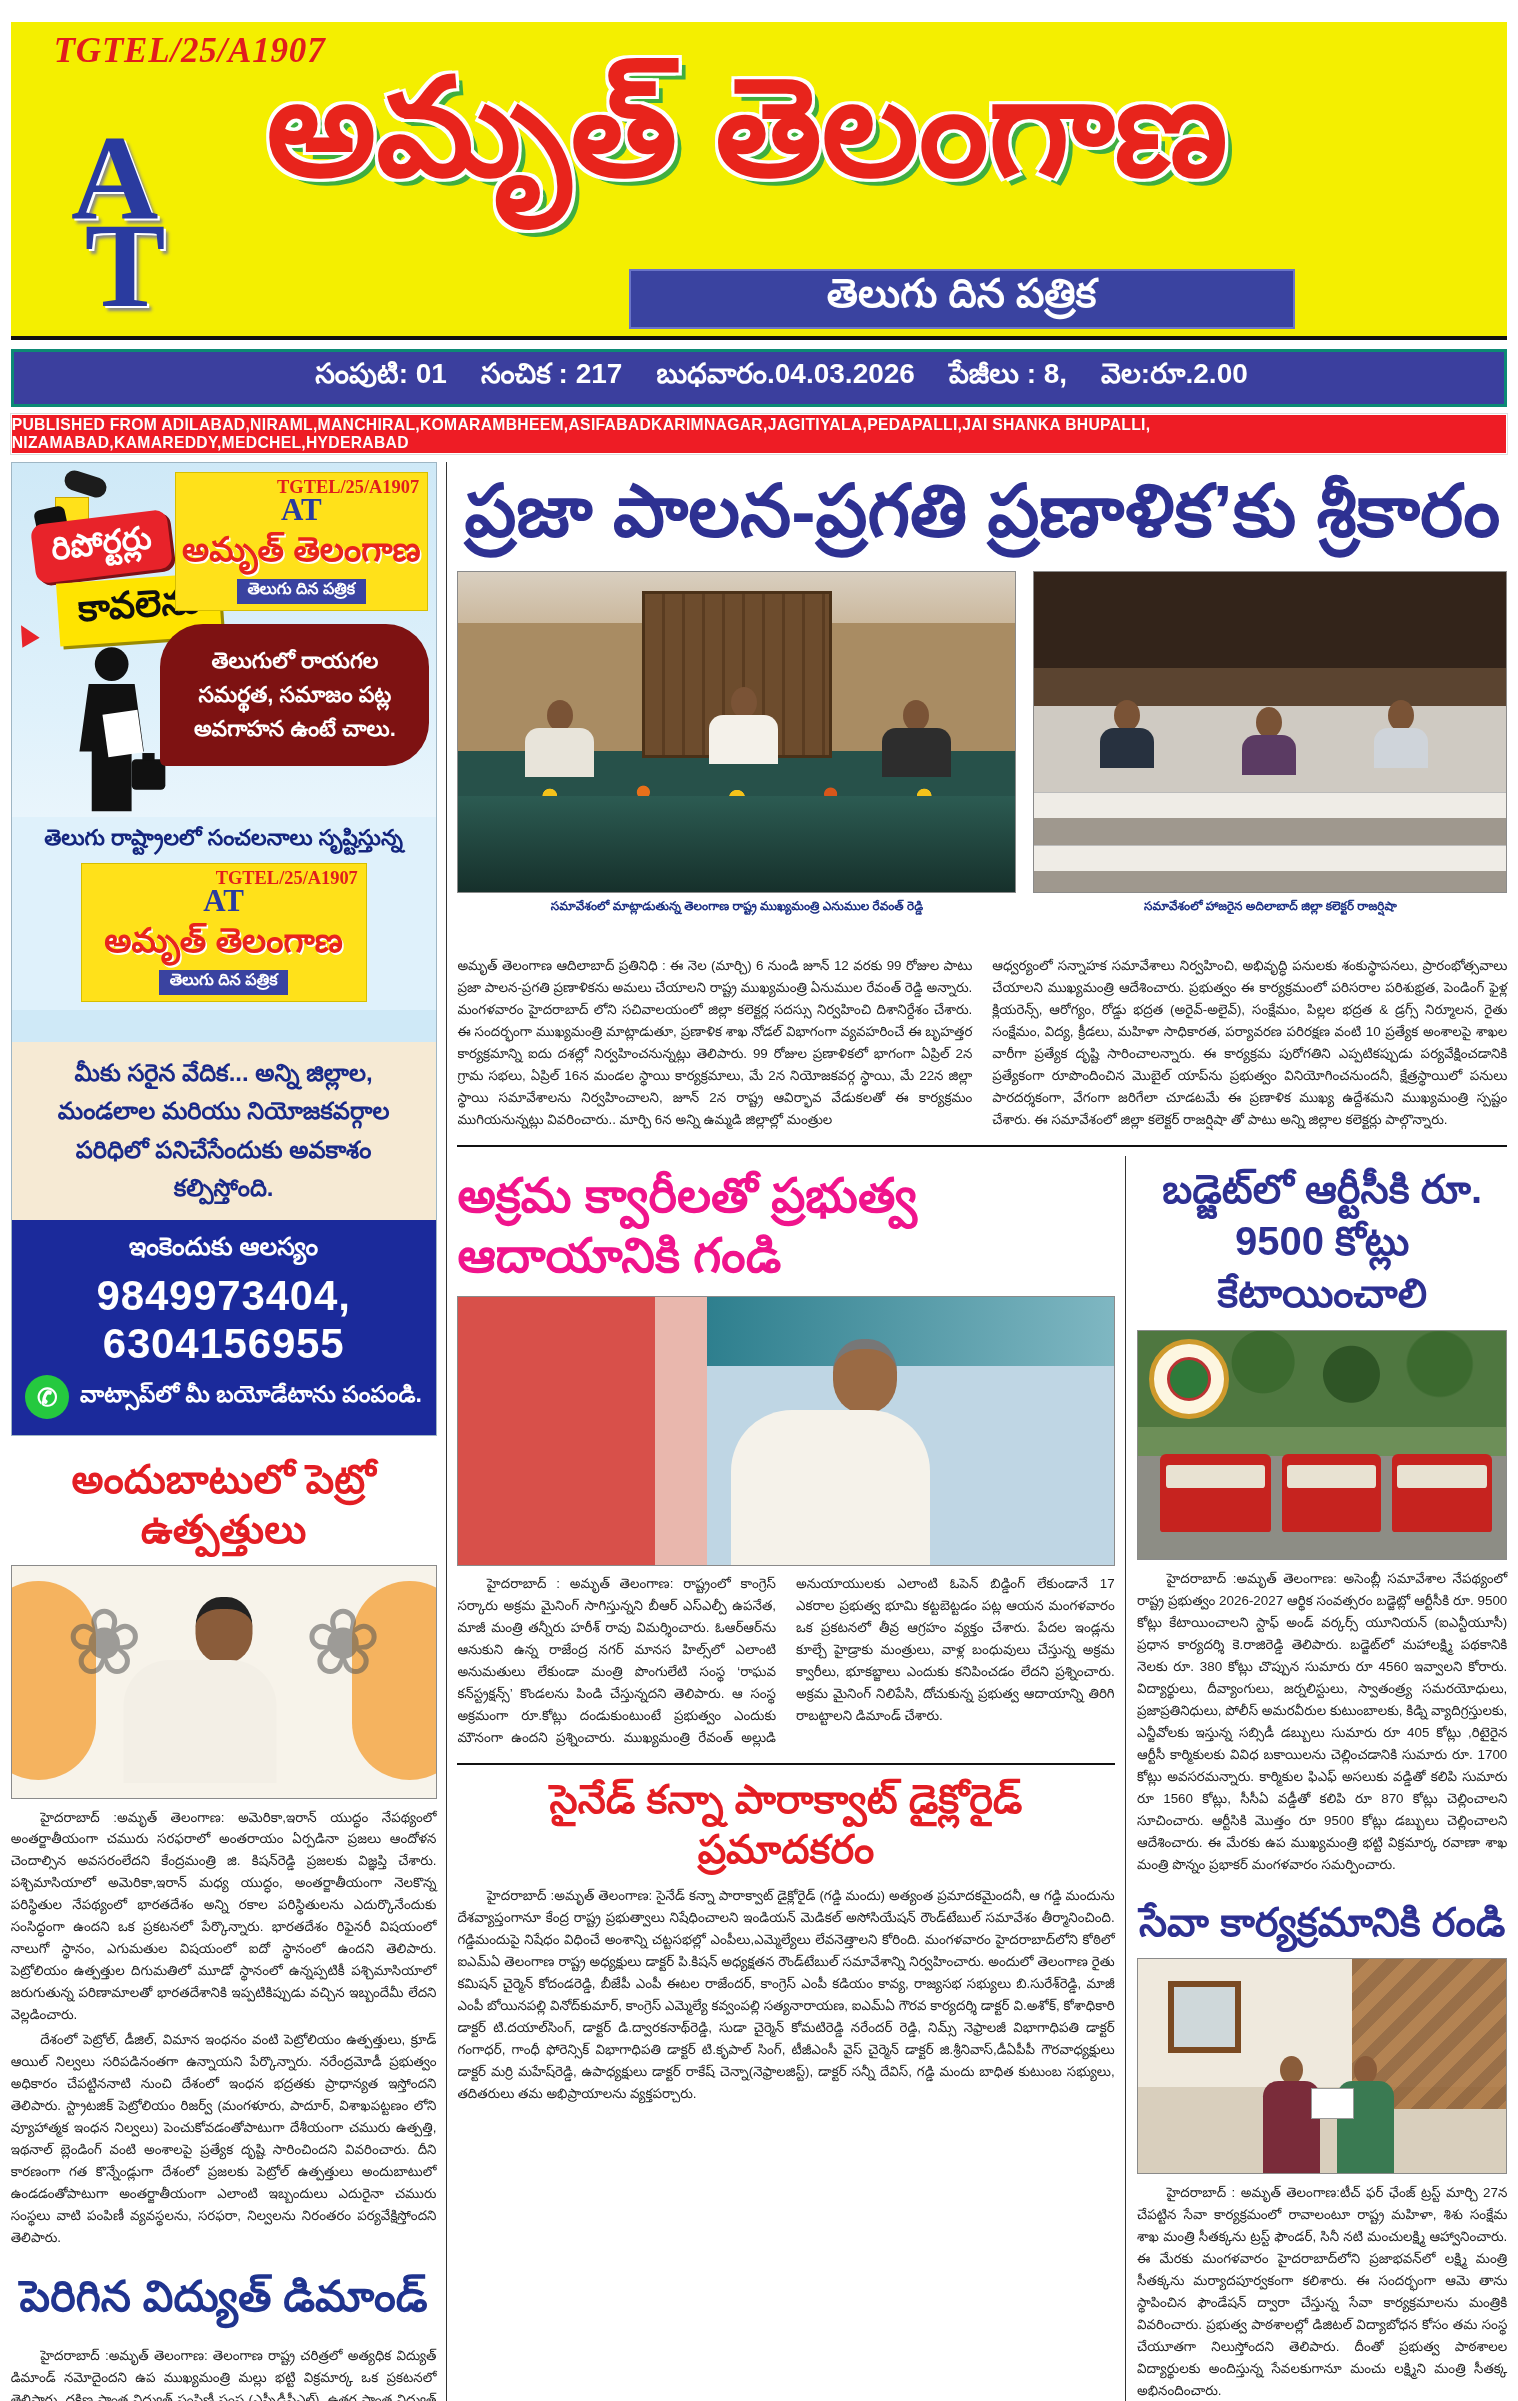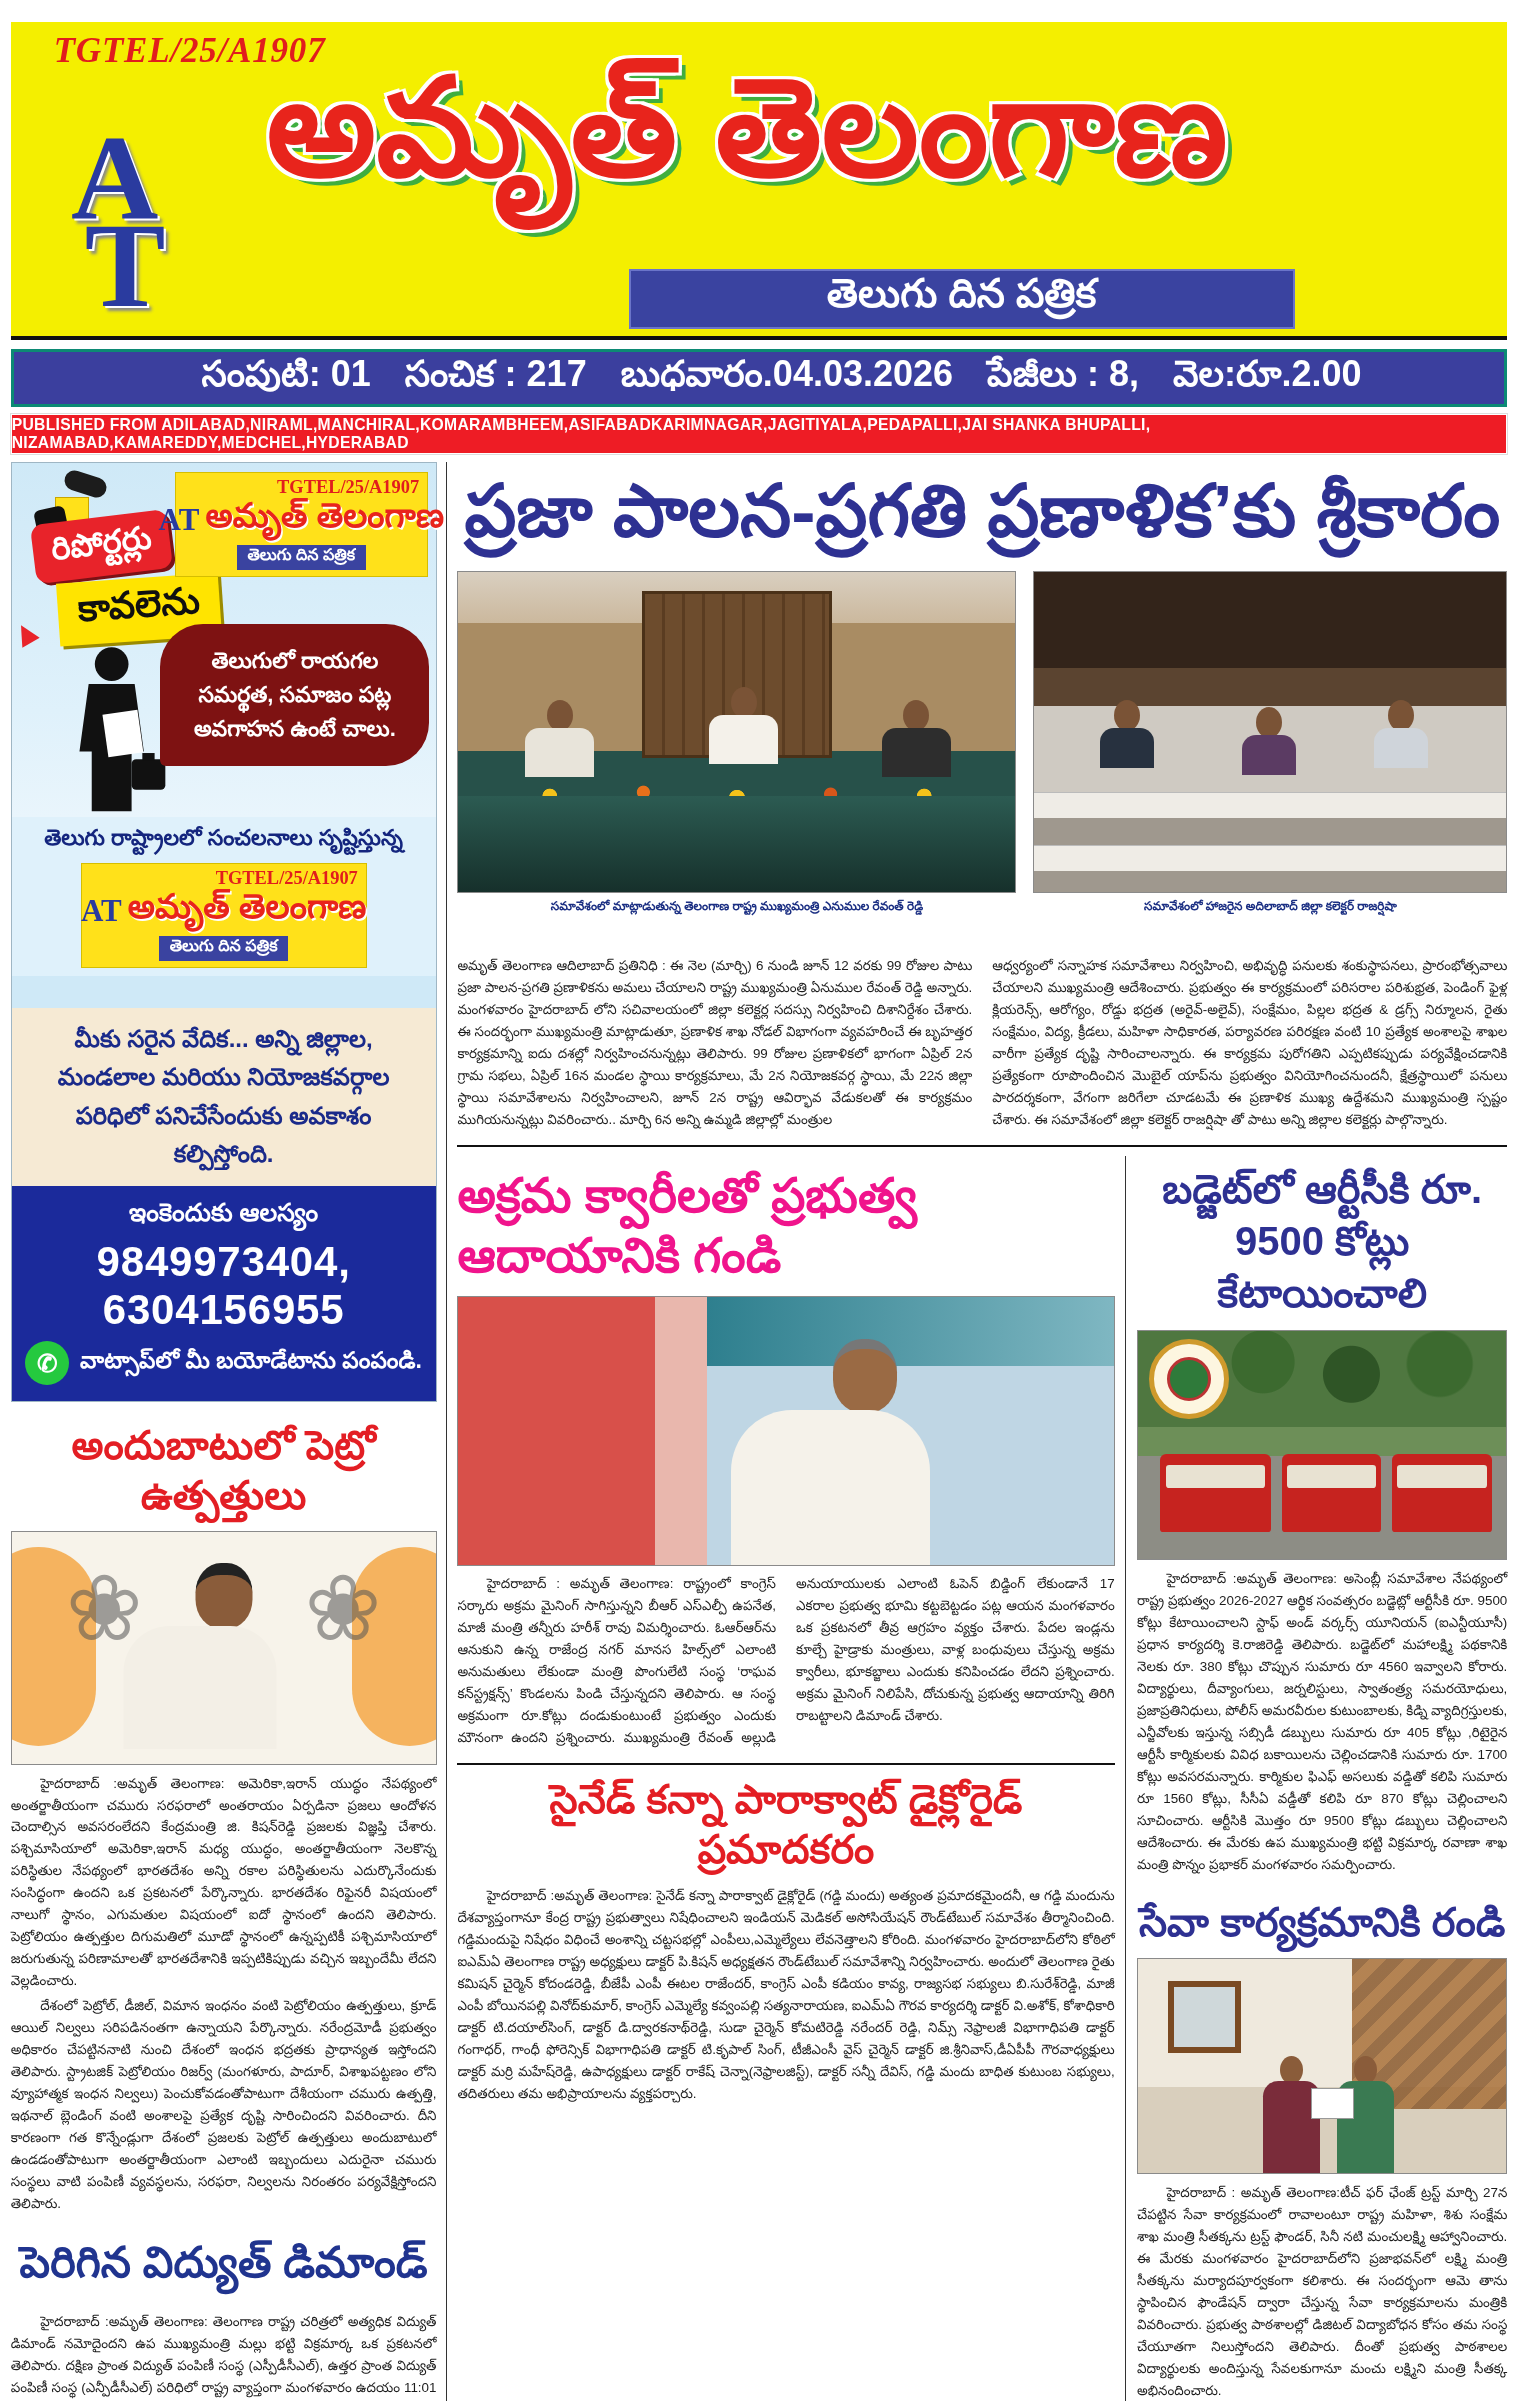--- a/index.html
+++ b/index.html
@@ -22,21 +22,21 @@
     text-shadow:2.3px 2.3px 0 #ffffff, 4.6px 4.6px 3.1px #888; }
   .mast-title { position:absolute; left:192px; top:14px; width:1089px; text-align:center;
     font-size:137px; font-weight:bold; color:#e8241c; line-height:1.35; white-space:nowrap;
     text-shadow:-3.1px -3.1px 0 #fff, 3.1px -3.1px 0 #fff, -3.1px 3.1px 0 #fff, 3.1px 3.1px 0 #fff, 7px 7px 0 #3fae3f; }
   .mast-subtitle { position:absolute; left:618px; top:247px; width:666px; height:60px;
     background:#3a43a0; border:2.3px solid #6a74c9; color:#fff; font-size:40px; font-weight:bold;
     display:flex; align-items:center; justify-content:center; }
   
   .info-bar { margin:9.2px 10.7px 0; height:58px; background:#3b3f9e; border:3.1px solid #0c8a74;
     color:#fff; display:flex; align-items:center; justify-content:center; gap:34px;
-    font-size:36px; font-weight:bold; white-space:nowrap;padding-left:45px; }
+    font-size:28px; font-weight:bold; white-space:nowrap;padding-left:45px; }
   
   .pub-band { margin:7.7px 10.7px 0; height:40px; background:#ee1c25; border:1.5px solid #fff;
     outline:0.8px solid #ddd; color:#ffffff; display:flex; align-items:center; justify-content:center;
     font-size:15.7px; font-weight:bold; letter-spacing:0.3px; }
   
   .content { margin:7.7px 10.7px 18.4px; display:flex; align-items:stretch; }
   .col-left { width:436px; flex:0 0 436px; border-right:1.5px solid #333; padding-right:9.2px; }
   .col-main { flex:1; padding-left:10.7px; min-width:0; }
   .row2 { display:flex; align-items:stretch; }
   .col-center { width:669px; flex:0 0 669px; border-right:1.5px solid #333; padding-right:10.7px; }
@@ -124,21 +124,21 @@
   .badge-rep { position:absolute; left:21.5px; top:54px; transform:rotate(-7deg);
     background:#e8232a; color:#fff; font-size:32px; font-weight:bold; padding:7.7px 18.4px;
     border-radius:12.3px; box-shadow:3.1px 3.1px 0 #7c1115; }
   .badge-kav { position:absolute; left:46px; top:115px; transform:rotate(-4deg);
     background:#ffe400; color:#101010; font-size:37px; font-weight:bold; padding:6.1px 20px;
     box-shadow:3.1px 3.1px 0 #9b8b00; }
   .spark { position:absolute; width:0; height:0; border-left:10.7px solid transparent;
     border-right:10.7px solid transparent; border-bottom:20px solid #111; }
   .minilogo { background:#ffe11a; border:1.5px solid #d6be00; padding:4.6px 7.7px 6.1px; text-align:center; }
   .minilogo .mreg { color:#e11d1d; font-family:"Liberation Serif",serif; font-weight:bold; font-size:18.4px; text-align:right; line-height:1; }
-  .minilogo .mrow { display:flex; align-items:center; justify-content:center; gap:6.1px; }
+  .minilogo .mrow { display:flex; align-items:center; justify-content:center; gap:6.1px;flex-direction:column; }
   .minilogo .mat { color:#2a3b9f; font-family:"Liberation Serif",serif; font-weight:bold; font-size:31px; line-height:.9; }
   .minilogo .mtitle { color:#e8241c; font-size:34px; font-weight:bold; text-shadow:1.5px 1.5px 0 #fff; white-space:nowrap; }
   .minilogo .msub { display:inline-block; background:#3a43a0; color:#fff; font-size:16px; font-weight:bold; padding:1.5px 10.7px; margin-top:1.5px; }
   .ad-logo1 { position:absolute; right:7.7px; top:9.2px; width:253px; }
   .sil { position:absolute; left:46px; top:181px; }
   .redmsg { position:absolute; right:6.1px; top:161px; width:269px; background:#7e1212; color:#fff;
     border-radius:43px 43px 43px 6.1px; padding:20px 20px; font-size:22px; font-weight:bold;
     text-align:center; line-height:1.55; }
   .ad-line2 { background:#dff1fb; color:#14257e; font-size:22px; font-weight:bold; text-align:center; padding:7.7px 4.6px 3.1px; }
   .ad-logo2 { background:#dff1fb; padding:4.6px 69px 7.7px; }

